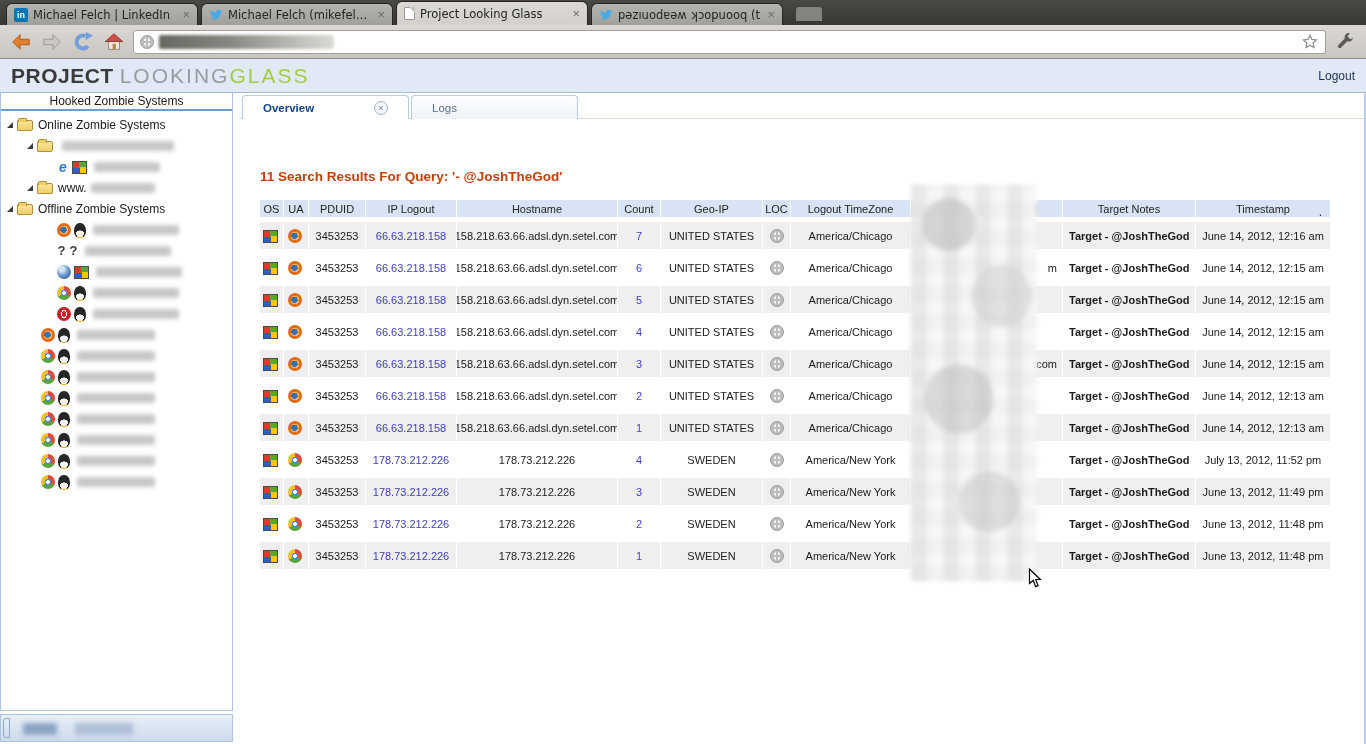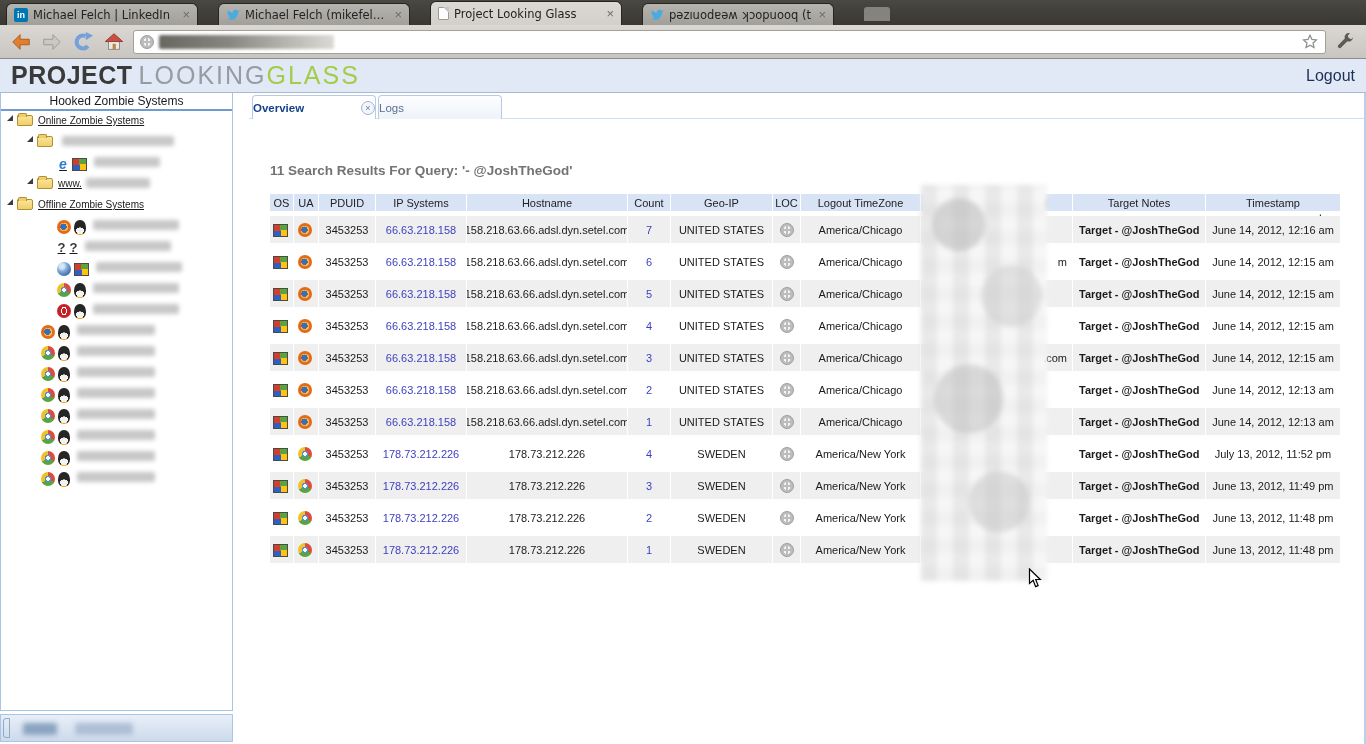--- a/index.html
+++ b/index.html
@@ -4,21 +4,21 @@
 <style>
   * { box-sizing: border-box; margin: 0; padding: 0; }
   html,body { width:1366px; height:744px; overflow:hidden; }
   body { font-family:"Liberation Sans","DejaVu Sans",sans-serif; background:#fff; position:relative; }
 
   
   .tabbar { height:25px; background:linear-gradient(#4a4843,#383733); display:flex; align-items:flex-end; padding-left:6px; }
   .tabs-row { display:flex; align-items:flex-end; }
   .btab { display:flex; align-items:center; gap:5px; width:192px; height:22px; padding:0 7px;
           border-radius:6px 6px 0 0; background:linear-gradient(#b6b4af,#a19f9a);
-          border:1px solid #26251f; border-bottom:none; margin-right:20px; }
+          border:1px solid #26251f; border-bottom:none; margin-right:3px; }
   .btab.active { background:linear-gradient(#dcd9d4,#d3d0cb); height:24px; }
   .btab-label { flex:1; font-size:11.5px; color:#232323; white-space:nowrap; overflow:hidden; text-overflow:ellipsis;
                 font-family:"DejaVu Sans","Liberation Sans",sans-serif; }
   .btab-close { color:#6e6c67; font-size:13px; line-height:10px; cursor:default; }
   .fav { width:14px; height:14px; flex:none; display:flex; align-items:center; justify-content:center; }
   .linkedin-icon { background:#0077b5; border-radius:2px; }
   .linkedin-icon::after { content:"in"; color:#fff; font-size:9px; font-weight:bold; line-height:14px; }
   .page-icon { background:#fdfdfd; border:1px solid #9a9a96; width:11px; height:13px; border-radius:1px; position:relative; }
   .page-icon::after { content:""; position:absolute; right:-1px; top:-1px; border:3px solid; border-color:#c6c4bf #c6c4bf transparent transparent; }
   .tab-stub { width:26px; height:14px; background:#85837d; border-radius:3px 3px 0 0; margin:0 0 4px 10px; }
@@ -35,34 +35,34 @@
         radial-gradient(ellipse 32% 48% at 50% 50%, rgba(0,0,0,0) 0 82%, #bdbdbd 83% 100%),
         #f4f4f4; }
   .url-redaction { width:175px; height:14px; border-radius:2px; filter:blur(1.5px); opacity:.9;
       background:linear-gradient(90deg,#57564f,#7b7a73 40%,#aeaca6 72%,#d8d6d1); }
   .url-space { flex:1; }
   .star-wrap { width:18px; height:18px; }
 
   
   .site-header { height:34px; background:#e0e9f5; border-bottom:1px solid #a9bacf;
                  display:flex; align-items:center; justify-content:space-between; padding:0 11px; }
-  .logo { font-size:25px; letter-spacing:.5px; }
+  .logo { font-size:21px; letter-spacing:.5px; }
   .lg-p { color:#3a3a3a; font-weight:bold; }
   .lg-l { color:#969ca1; letter-spacing:2px; margin-left:6px; }
   .lg-g { color:#a3cc49; letter-spacing:2px; }
-  .logout { font-size:16px; color:#1c2f55; cursor:pointer; }
+  .logout { font-size:12px; color:#1c2f55; cursor:pointer; }
 
   
-  .app { height:651px; display:flex; gap:16px; background:#fff; }
+  .app { height:651px; display:flex; gap:6px; background:#fff; }
   .side-col { width:233px; flex:none; display:flex; flex-direction:column; }
   .sidebar { height:618px; background:#fff; border:1px solid #a9c4e4; border-top:none; overflow:hidden; }
   .sb-title { height:18px; line-height:17px; text-align:center; font-size:12px; color:#1a1a1a;
               border-bottom:2px solid #6f9bd0; }
   #tree { padding-top:4px; }
-  .tnode { height:20px; display:flex; align-items:flex-start; margin-bottom:1px; font-size:10px; color:#1a1a1a;text-decoration:underline; }
+  .tnode { height:20px; display:flex; align-items:center; margin-bottom:1px; font-size:12px; color:#1a1a1a; }
   .caret { width:0; height:0; border-left:6px solid transparent; border-bottom:6px solid #3c3c3c; margin-right:4px; flex:none; }
   .folder-icon { width:16px; height:11px; background:linear-gradient(#fbe49a,#f0cf6a); border:1px solid #b18f35;
                  border-radius:1px 2px 2px 1px; position:relative; margin-right:5px; flex:none; }
   .folder-icon::before { content:""; position:absolute; left:0; top:-3px; width:7px; height:3px;
                  background:#f0cf6a; border:1px solid #b18f35; border-bottom:none; border-radius:2px 2px 0 0; }
   .sic { width:14px; height:14px; flex:none; margin-right:3px; display:inline-block; }
   .firefox-icon { border-radius:50%;
       background: radial-gradient(circle at 46% 48%, #3b6fb5 0 30%, rgba(0,0,0,0) 31%),
                   radial-gradient(circle at 50% 50%, #f7bd4e 0 42%, #e66a13 45% 80%, #a33c00 100%); }
   .chrome-icon { border-radius:50%;
@@ -88,31 +88,31 @@
   .sb-footer { margin-top:3px; height:28px; background:linear-gradient(#e9eff8,#ccdaeb); border:1px solid #a9c4e4;
                position:relative; }
   .sb-handle { position:absolute; left:2px; top:3px; width:7px; height:20px; border:1px solid #93a9c4; border-radius:3px 0 0 3px; }
   .sf-blob { position:absolute; top:8px; height:12px; border-radius:2px; filter:blur(2.5px); }
   .sf-blob.b1 { left:22px; width:34px; background:#8ba3c2; }
   .sf-blob.b2 { left:74px; width:58px; background:#aebfd6; }
 
   
   .main { flex:1; border-right:2px solid #b9d0ec; display:flex; flex-direction:column; }
   .etabs { height:26px; display:flex; gap:2px; padding:2px 0 0 3px; border-bottom:1px solid #cfdff2; }
-  .etab { width:124px; height:24px; display:flex; align-items:center; padding:0 0;
+  .etab { width:167px; height:24px; display:flex; align-items:center; padding:0 20px;
           border:1px solid #b7cbe4; border-bottom:none; border-radius:4px 4px 0 0;
           background:linear-gradient(#fdfefe,#eef3fa); }
   .etab.active { background:#fff; }
   .etab-label { flex:1; font-size:11.5px; font-weight:bold; color:#15428b; }
   .etab .inactive { font-weight:normal; color:#5a718f; }
   .etab-close { width:14px; height:14px; border:1px solid #9db4d2; border-radius:50%; background:#f2f6fb;
                 color:#6a7f9c; font-size:9px; line-height:12px; text-align:center; }
   .main-content { position:relative; flex:1; padding:30px 0 0 21px; background:#fff; }
   .results-bar { display:flex; justify-content:space-between; align-items:flex-start; padding-right:43px; }
-  .results-title { font-size:13.5px; font-weight:bold; color:#737373; margin-top:14px; }
+  .results-title { font-size:13.5px; font-weight:bold; color:#c2410c; margin-top:20px; }
   .search-group { display:flex; gap:10px; align-items:center; }
   .find-input { width:214px; height:21px; border:1px solid #979797; font-size:12px; padding:0 4px; }
   .find-btn { height:23px; padding:0 11px; font-size:13px; color:#222; background:linear-gradient(#fdfdfd,#dddddd);
               border:1px solid #9a9a9a; border-radius:3px; }
   .stray-dot { position:absolute; right:42px; top:86px; font-size:12px; color:#333; }
 
   
   .table { margin-top:16px; width:1072px; font-size:11px; color:#1b1b1b; }
   .trow { display:grid; grid-template-columns:23px 24px 56px 90px 160px 42px 101px 27px 119px 151px 132px 134px;
           column-gap:1px; }
@@ -344,21 +344,21 @@
       <div class="results-bar">
         <div class="results-title">11 Search Results For Query: '- @JoshTheGod'</div>
       </div>
       <span class="stray-dot">.</span>
 
       <div class="table">
         <div id="thead" class="trow thead">
             <div class="hcell">OS</div>
             <div class="hcell">UA</div>
             <div class="hcell">PDUID</div>
-            <div class="hcell">IP Systems</div>
+            <div class="hcell">IP Logout</div>
             <div class="hcell">Hostname</div>
             <div class="hcell">Count</div>
             <div class="hcell">Geo-IP</div>
             <div class="hcell">LOC</div>
             <div class="hcell">Logout TimeZone</div>
             <div class="hcell">
               <span class="hblob"></span>
             </div>
             <div class="hcell">Target Notes</div>
             <div class="hcell">Timestamp</div>

